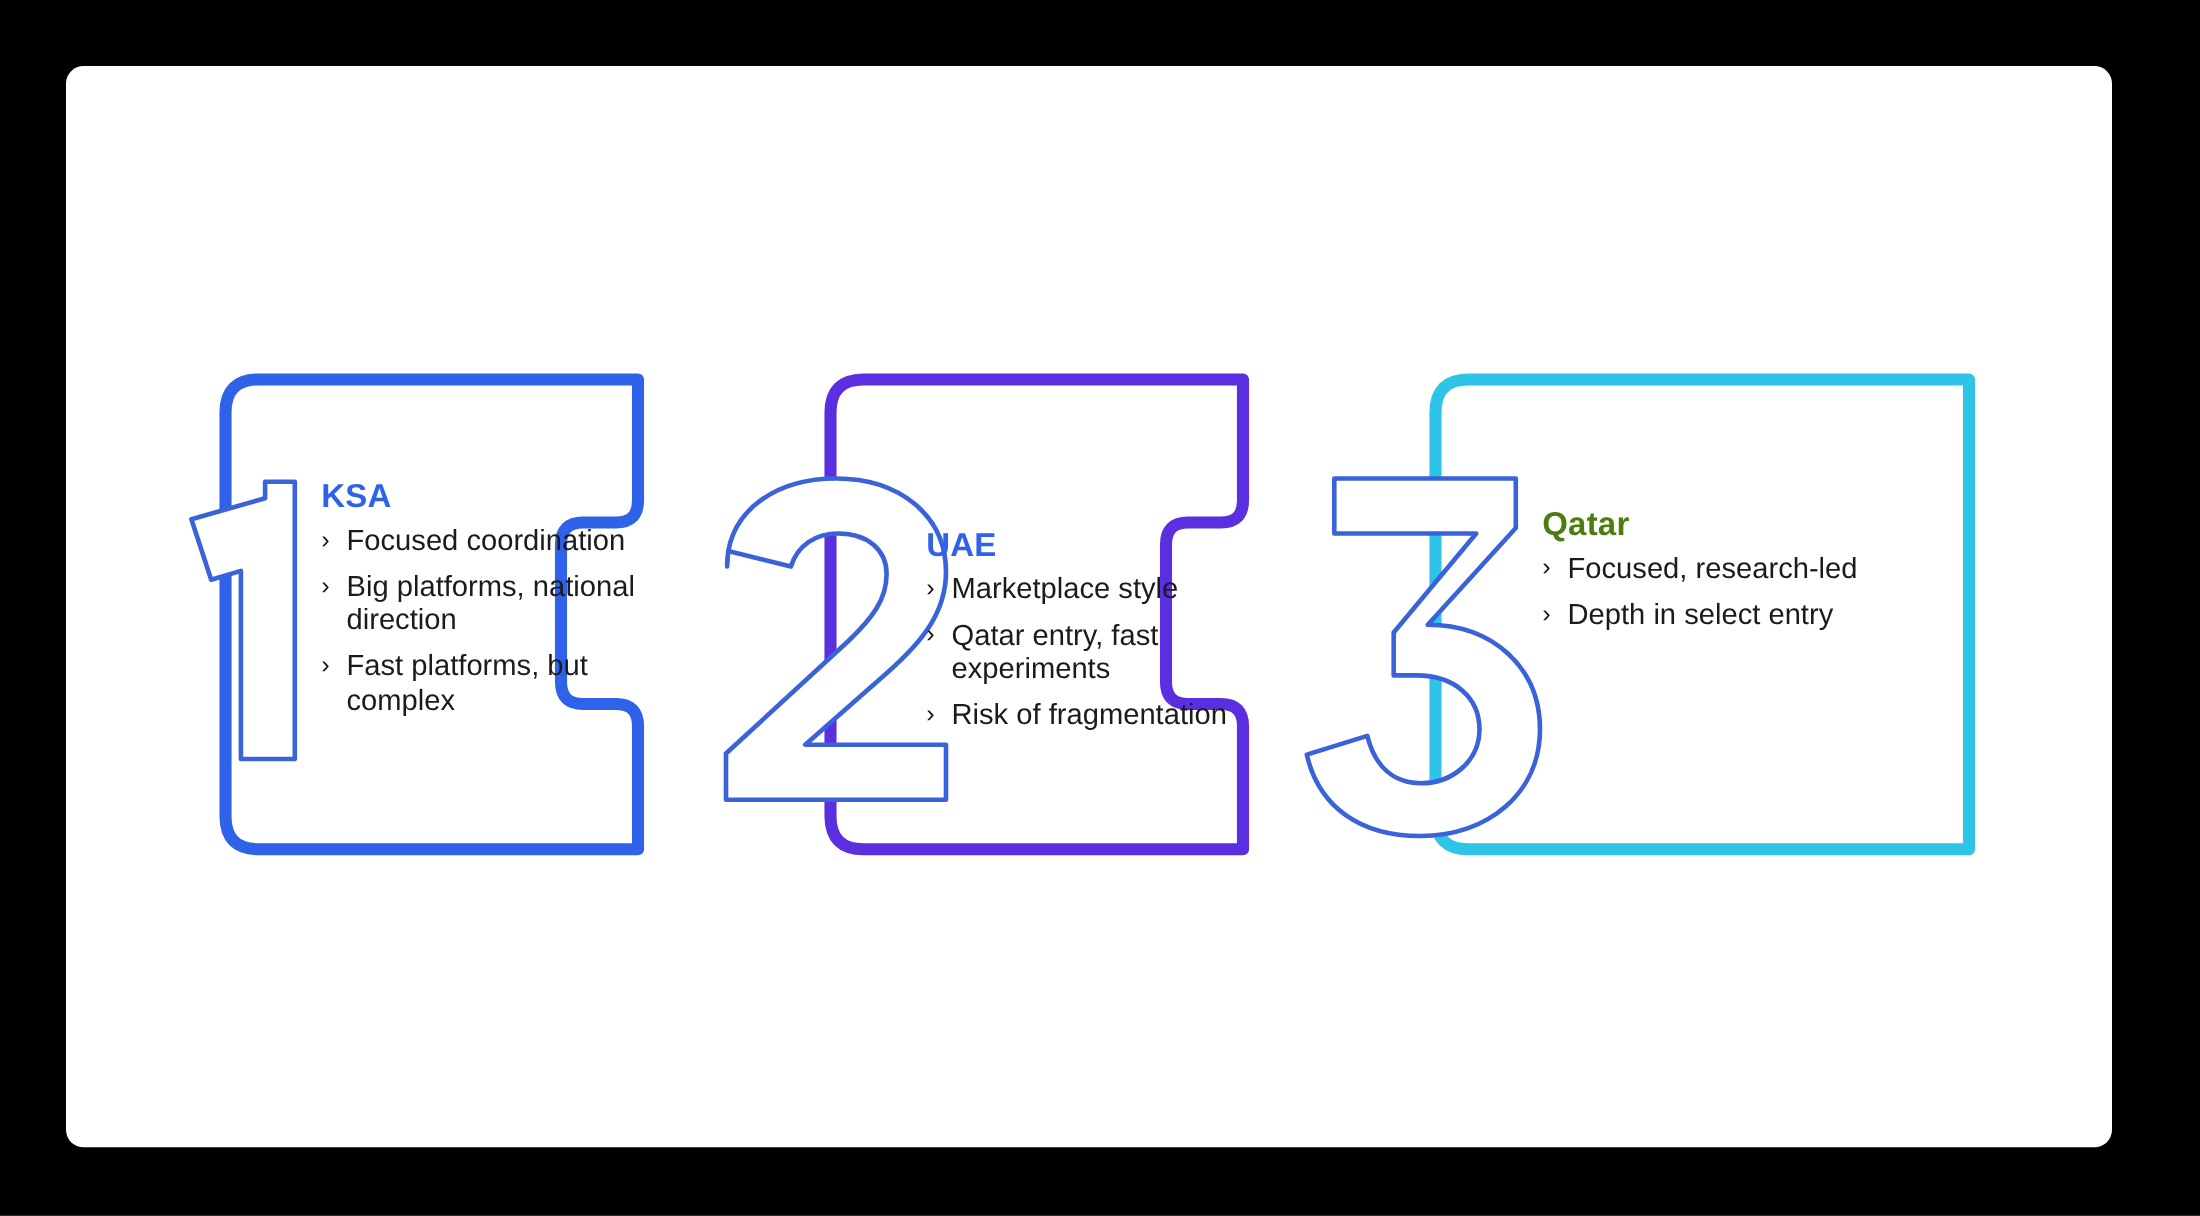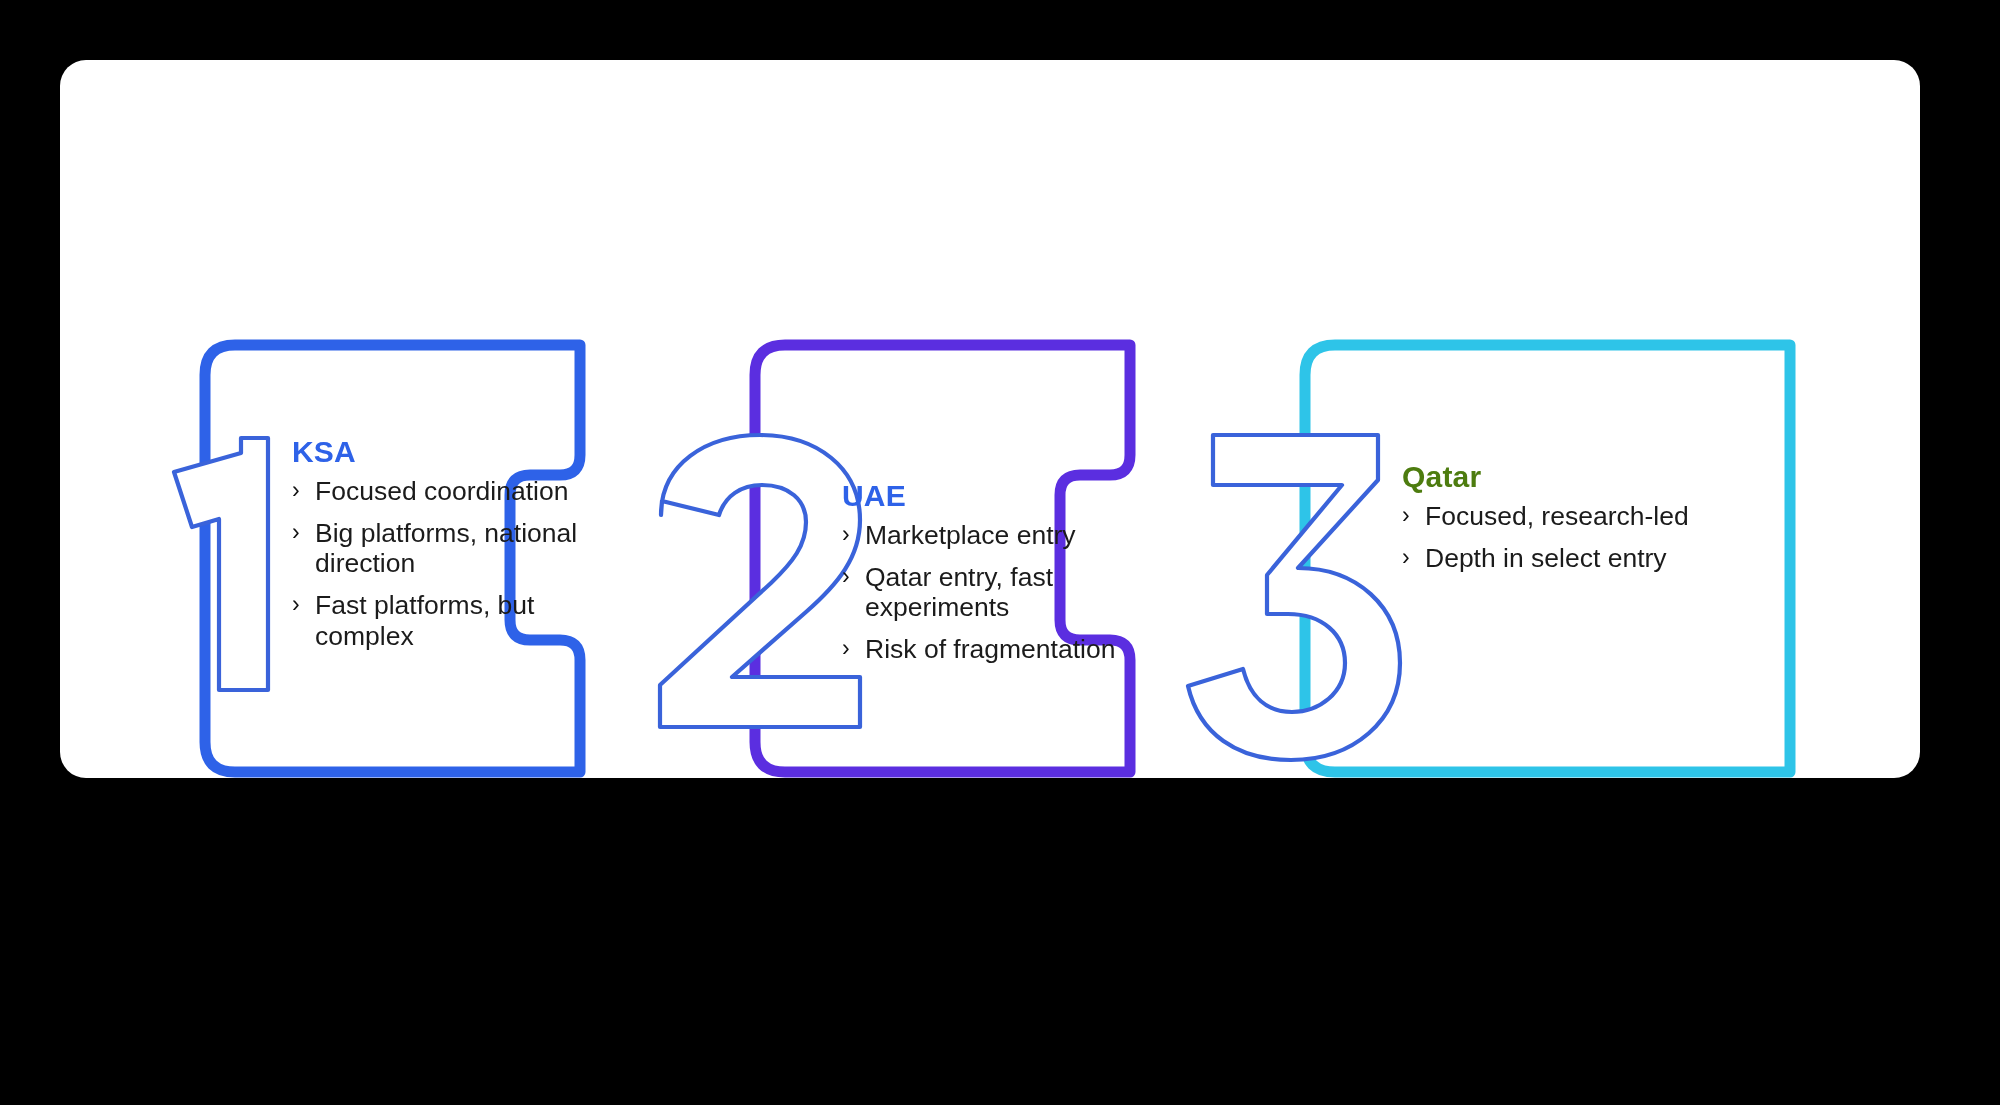--- a/index.html
+++ b/index.html
@@ -17,23 +17,23 @@
     position: relative;
     width: 2000px;
     height: 1105px;
     background: #000000;
   }
   #slide-canvas {
     position: absolute;
     left: 60px;
     top: 60px;
     width: 1860px;
-    height: 718px;
+    height: 983px;
     background: #ffffff;
-    border-radius: 26px;
+    border-radius: 16px;
     overflow: hidden;
   }
   #diagram {
     position: absolute;
     left: 0;
     top: 0;
     width: 1860px;
     height: 983px;
   }
   .card-group { position: absolute; top: 0; left: 0; }
@@ -172,21 +172,21 @@
                      C 746 440 729 425 702 425
                      C 681 425 665 436 659 455
                      L 602 441 Z" fill="#ffffff" stroke="#3A63DA" stroke-width="4.2" stroke-linejoin="round"></path>
           </g>
         </svg>
         <div class="card-text" style="left:782px; top:375px; width:300px;margin-top:44px;">
           <div class="card-heading" style="color: rgb(46, 98, 232);">UAE</div>
           <ul class="bullet-list">
             <li class="bullet-item">
               <span class="bullet-chev">›</span>
-              <span class="bullet-label">Marketplace entry</span>
+              <span class="bullet-label">Marketplace style</span>
             </li>
             <li class="bullet-item">
               <span class="bullet-chev">›</span>
               <span class="bullet-label">Qatar entry, fast
 experiments</span>
             </li>
             <li class="bullet-item">
               <span class="bullet-chev">›</span>
               <span class="bullet-label">Risk of fragmentation</span>
             </li>

